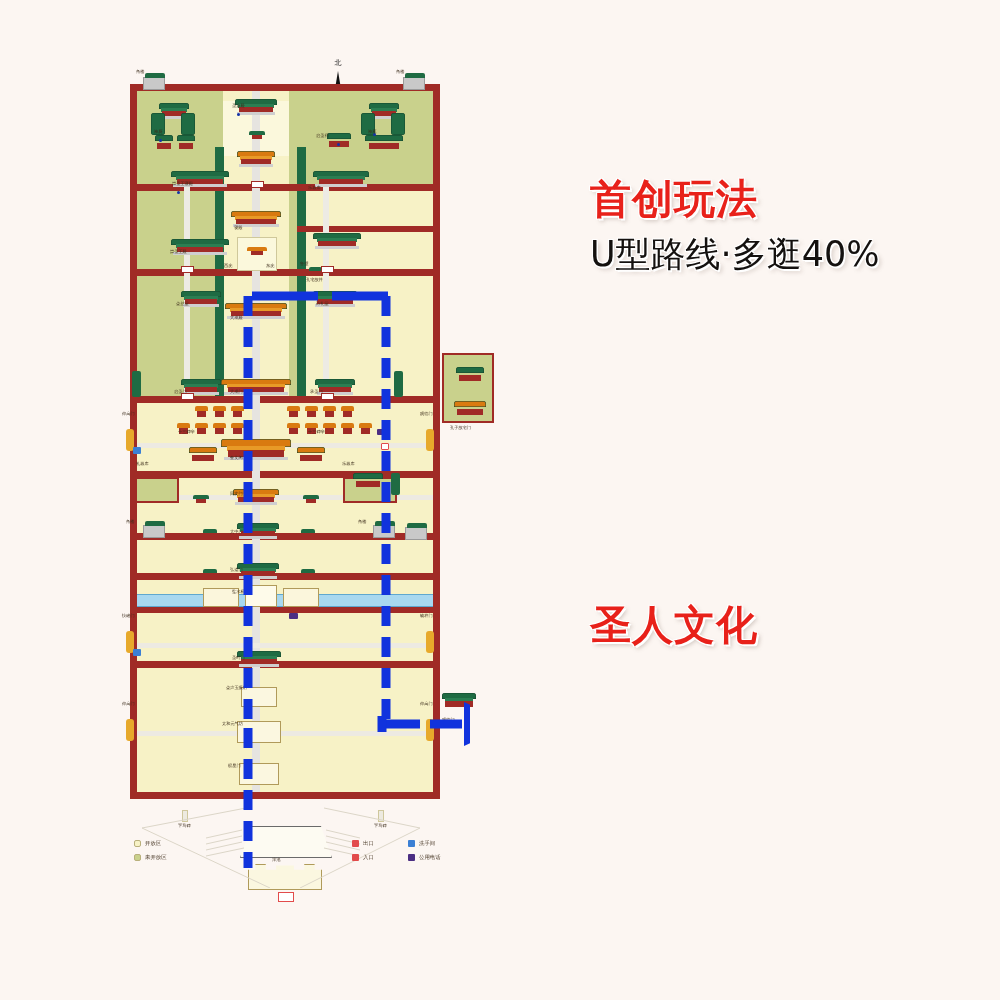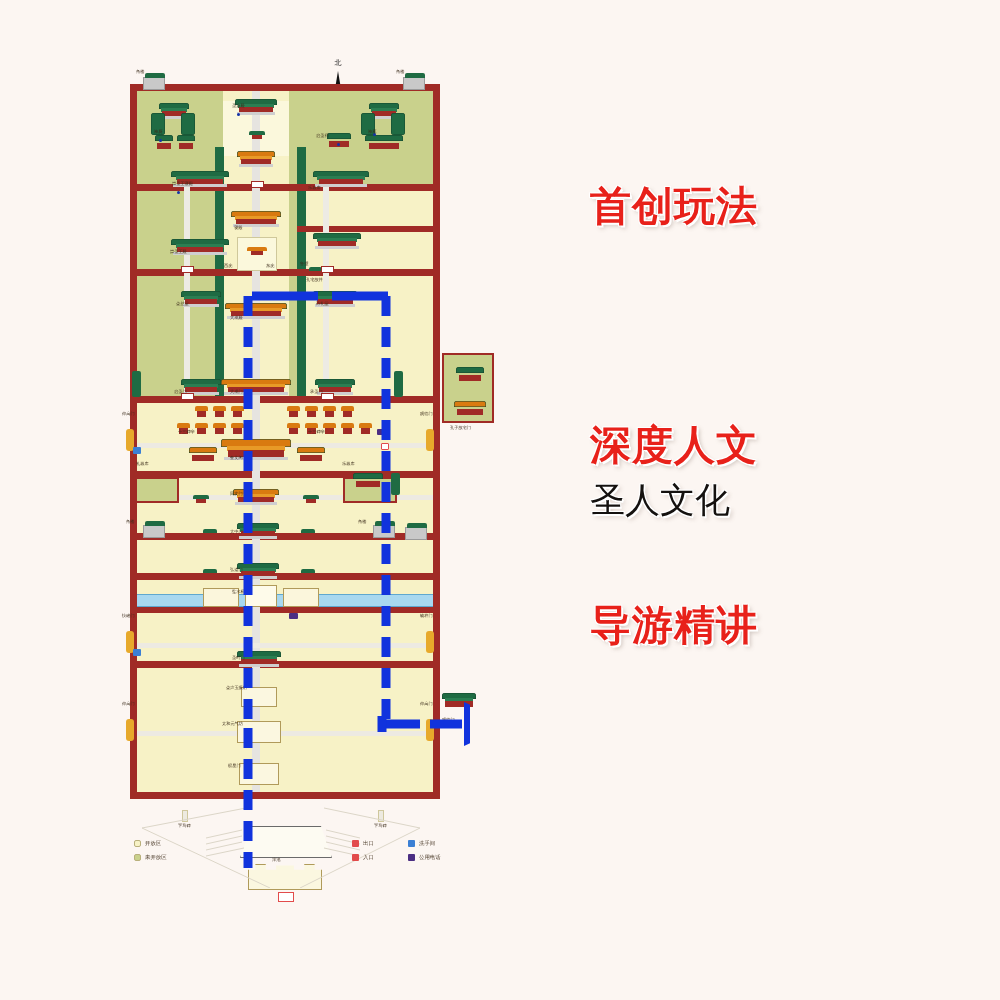--- a/index.html
+++ b/index.html
@@ -114,21 +114,21 @@
                  3px 3px 4px rgba(120,100,90,.35);
     margin:0 0 14px 0;line-height:1.05;
   }
   .sb{
     font-family:"DejaVu Sans","Liberation Sans",sans-serif;
     color:#14110F;font-size:35px;letter-spacing:0px;line-height:1.1;margin:0;
     text-shadow: 1.5px 1.5px 0 #fff, -1px -1px 0 #fff, 1px -1px 0 #fff, -1px 1px 0 #fff,
                  3px 3px 4px rgba(120,100,90,.30);
     white-space:nowrap;
   }
-  #b1{top:185px;} #b2{top:424px;} #b3{top:604px;}
+  #b1{top:178px;} #b2{top:424px;} #b3{top:604px;}
 </style>
 </head>
 <body>
 
 <div id="root">
 
   <div class="map-panel">
 
     <div class="north">
       <div class="n-label">北</div>
@@ -636,25 +636,22 @@
         </div>
       </div>
 
     </div>
   </div>
 
   <div class="text-panel">
 
     <div class="blk" id="b1">
       <p class="hd">首创玩法</p>
+      <p class="sb">U型路线·多逛40%</p>
     </div>
 
-    <div class="blk" id="b2">
-      <p class="hd">深度人文</p>
-      <p class="sb">圣人文化</p>
-    </div>
 
     <div class="blk" id="b3">
-      <p class="hd">导游精讲</p>
+      <p class="hd">圣人文化</p>
     </div>
 
   </div>
 </div>
 
 </body></html>

